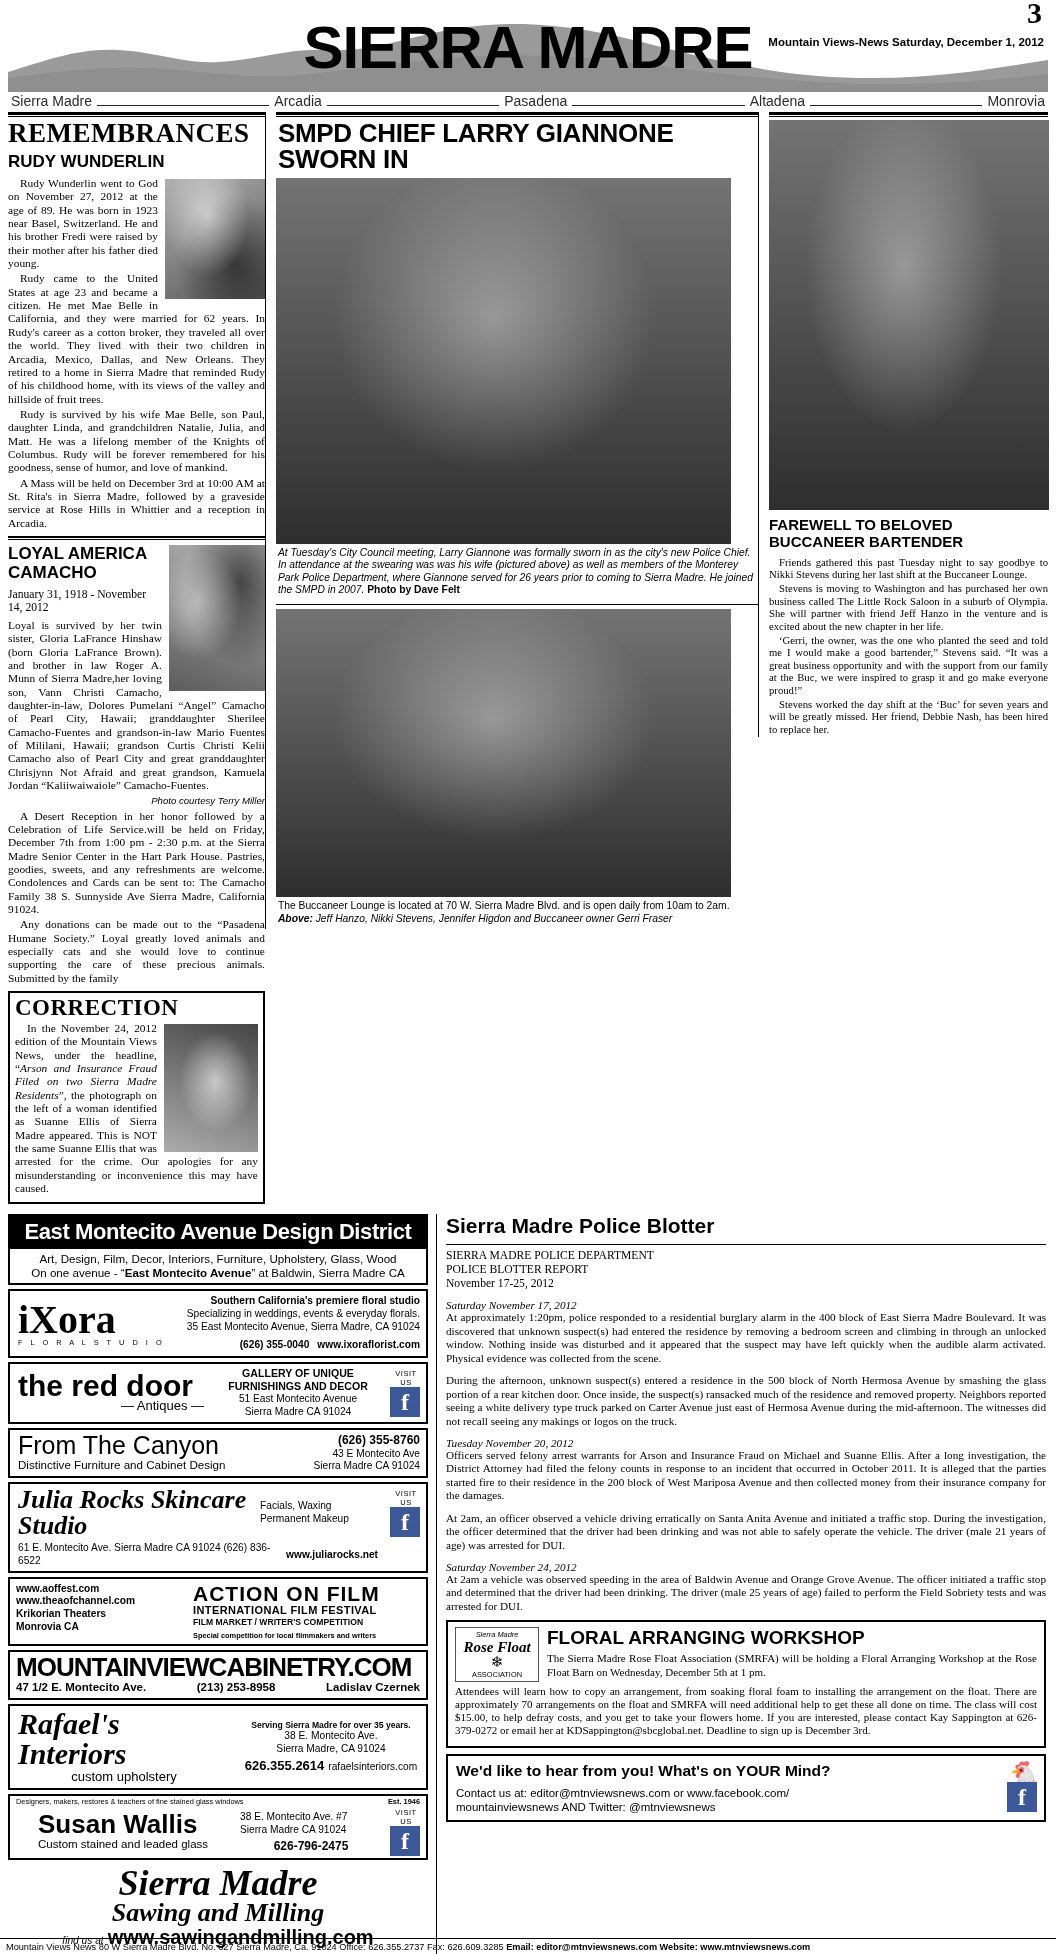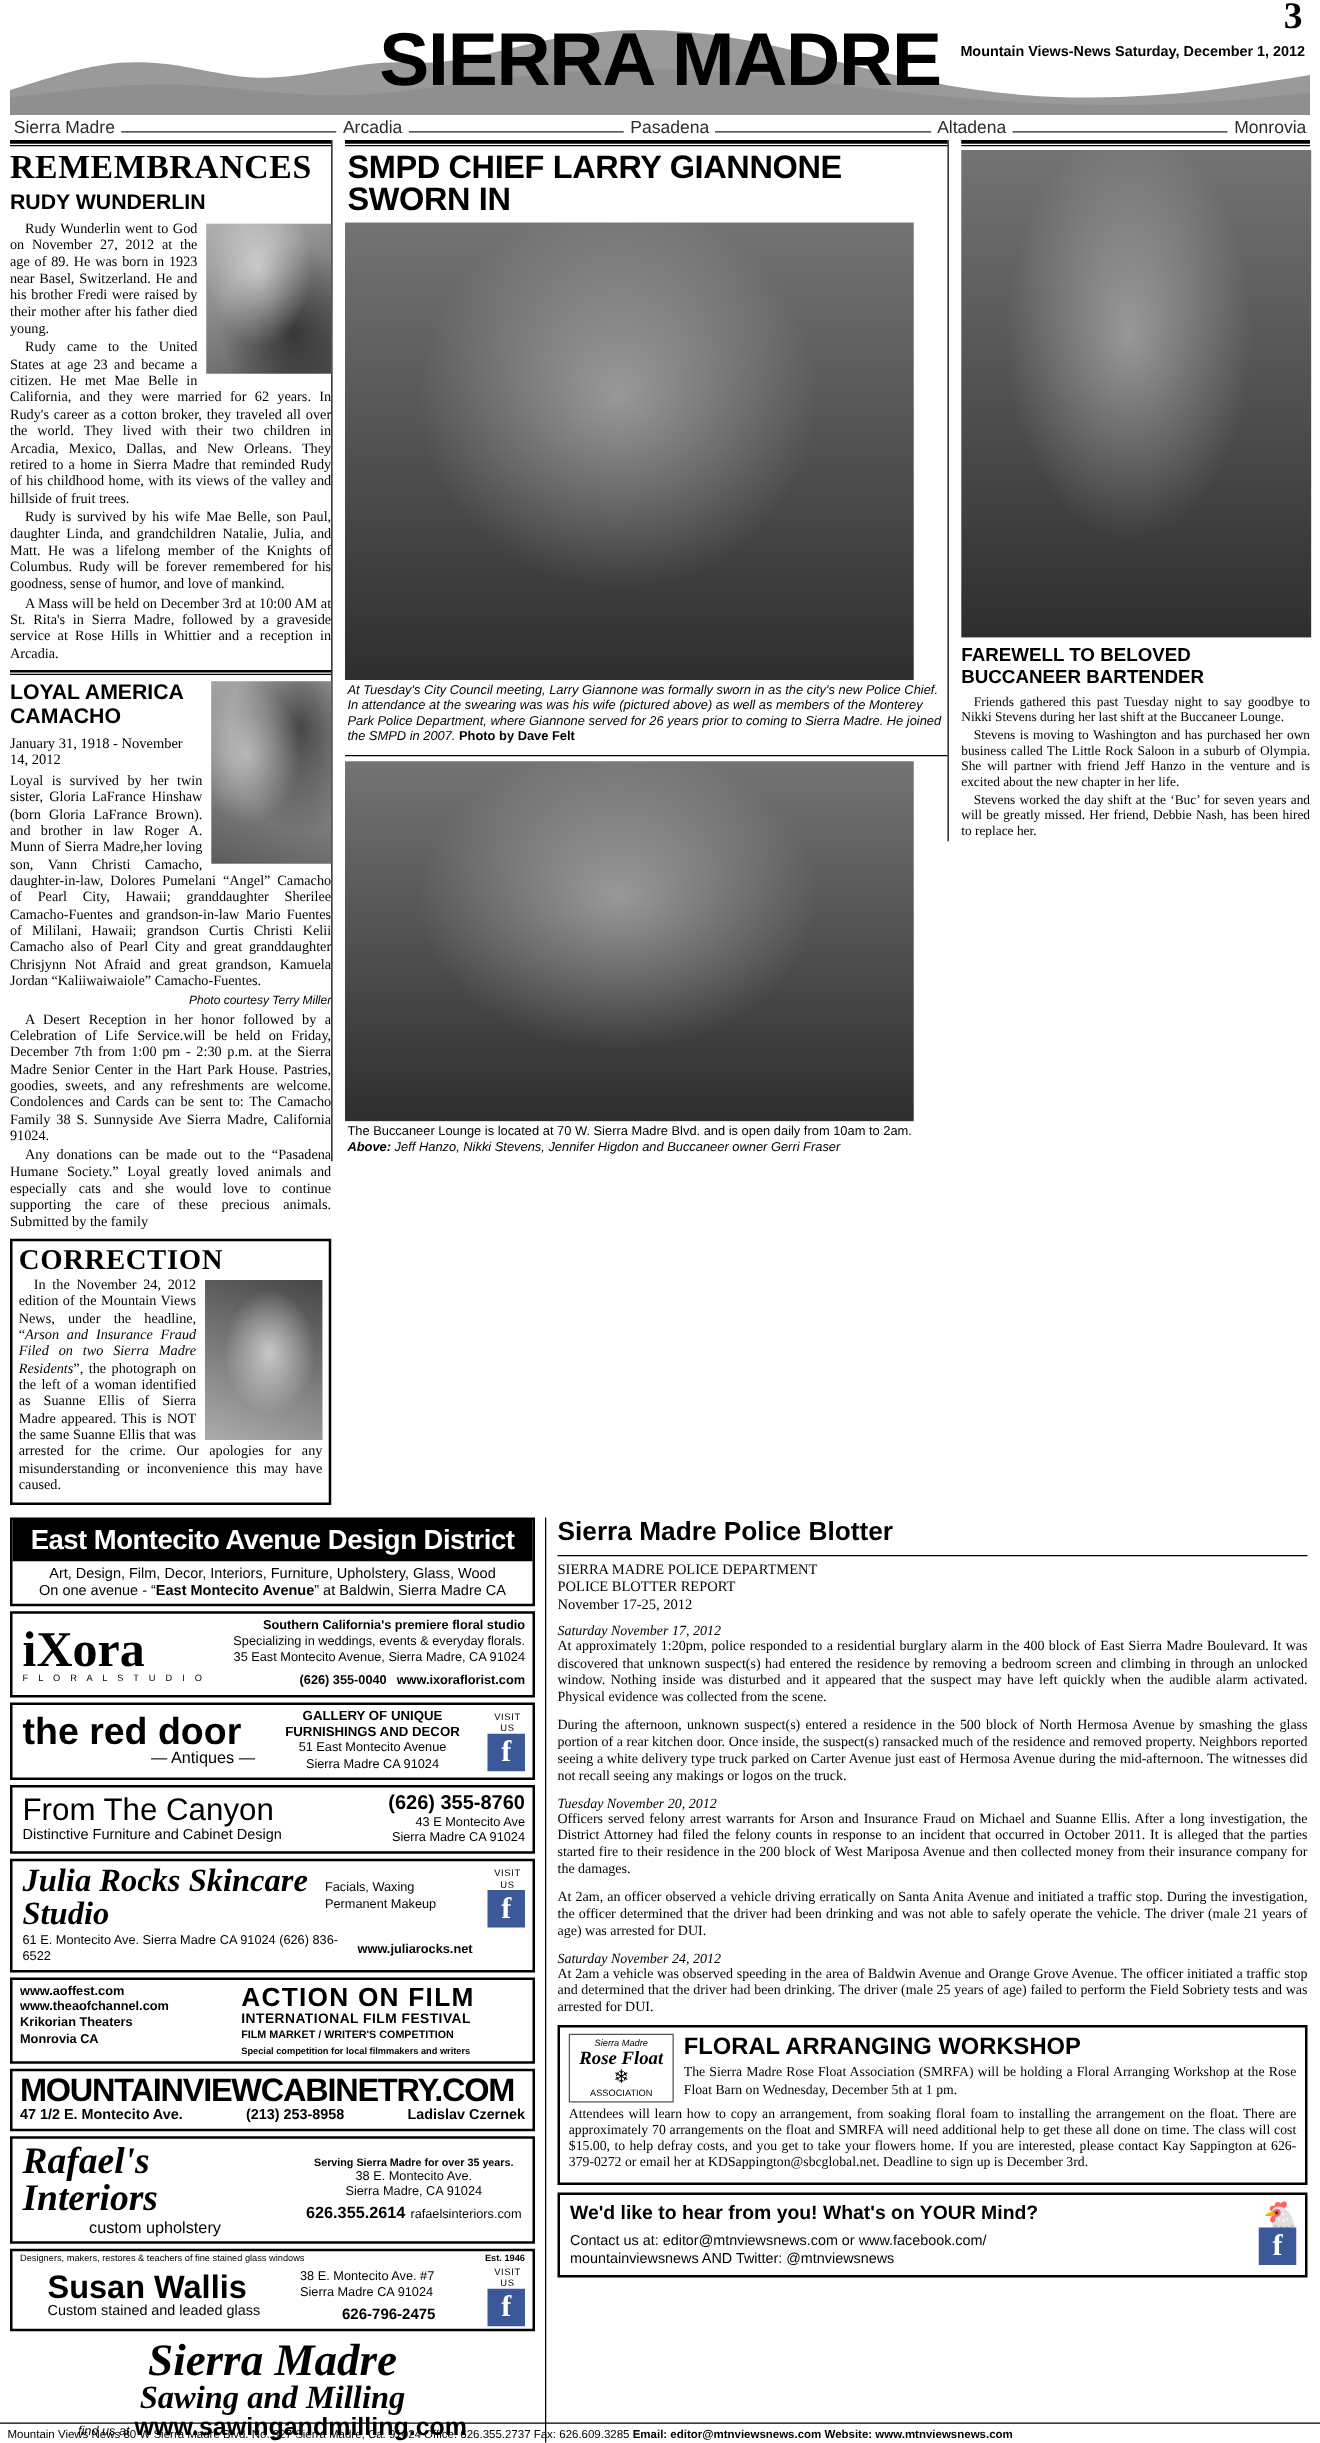--- a/index.html
+++ b/index.html
@@ -298,20 +298,21 @@
     </div>
 
     <div class="col-right lrule">
       <div class="dblrule"></div>
       <div class="photo dark" style="width:280px;height:390px;"></div>
 
       <h3 class="sub" style="margin-top:7px;">FAREWELL TO BELOVED  BUCCANEER BARTENDER</h3>
 
       <p class="narrow">Friends gathered this past Tuesday night to say goodbye to Nikki Stevens during her last shift at the Buccaneer Lounge.</p>
       <p class="narrow">Stevens is moving to Washington and has purchased her own business called The Little Rock Saloon in a suburb of Olympia. She will partner with friend Jeff Hanzo in the venture and is excited about the new chapter in her life.</p>
+      <p class="narrow">‘Gerri, the owner, was the one who planted the seed and told me I would make a good bartender,” Stevens said. “It was a great business opportunity and with the support from our family at the Buc, we were inspired to grasp it and go make everyone proud!”</p>
       <p class="narrow">Stevens worked the day shift at the ‘Buc’ for seven years and will be greatly missed. Her friend, Debbie Nash, has been hired to replace her.</p>
     </div>
   </div>
 
   <div class="adwrap">
 
     <div class="ad-col">
 
       <div class="adbox">
         <div class="ad-banner">East Montecito Avenue Design District</div>
@@ -353,21 +354,21 @@
         </div>
       </div>
 
       <div class="adbox">
         <div style="display:flex;align-items:center;">
           <div style="flex:1 1 auto;padding:3px 6px 3px 8px;">
             <div class="brand-sans" style="font-size:25px;font-weight:normal;">From The Canyon</div>
             <div class="small" style="font-size:11.6px;">Distinctive Furniture and Cabinet Design</div>
           </div>
           <div style="flex:0 0 160px;padding:3px 6px;text-align:right;">
-            <div class="small b" style="font-size:16px;">(626) 355-8760</div>
+            <div class="small b" style="font-size:12px;">(626) 355-8760</div>
             <div class="small">43 E Montecito Ave</div>
             <div class="small">Sierra Madre CA 91024</div>
           </div>
         </div>
       </div>
 
       <div class="adbox">
         <div style="display:flex;align-items:center;">
           <div style="flex:1 1 auto;padding:3px 6px 3px 8px;">
             <div class="brand-script" style="font-size:26px;">Julia Rocks Skincare Studio</div>

